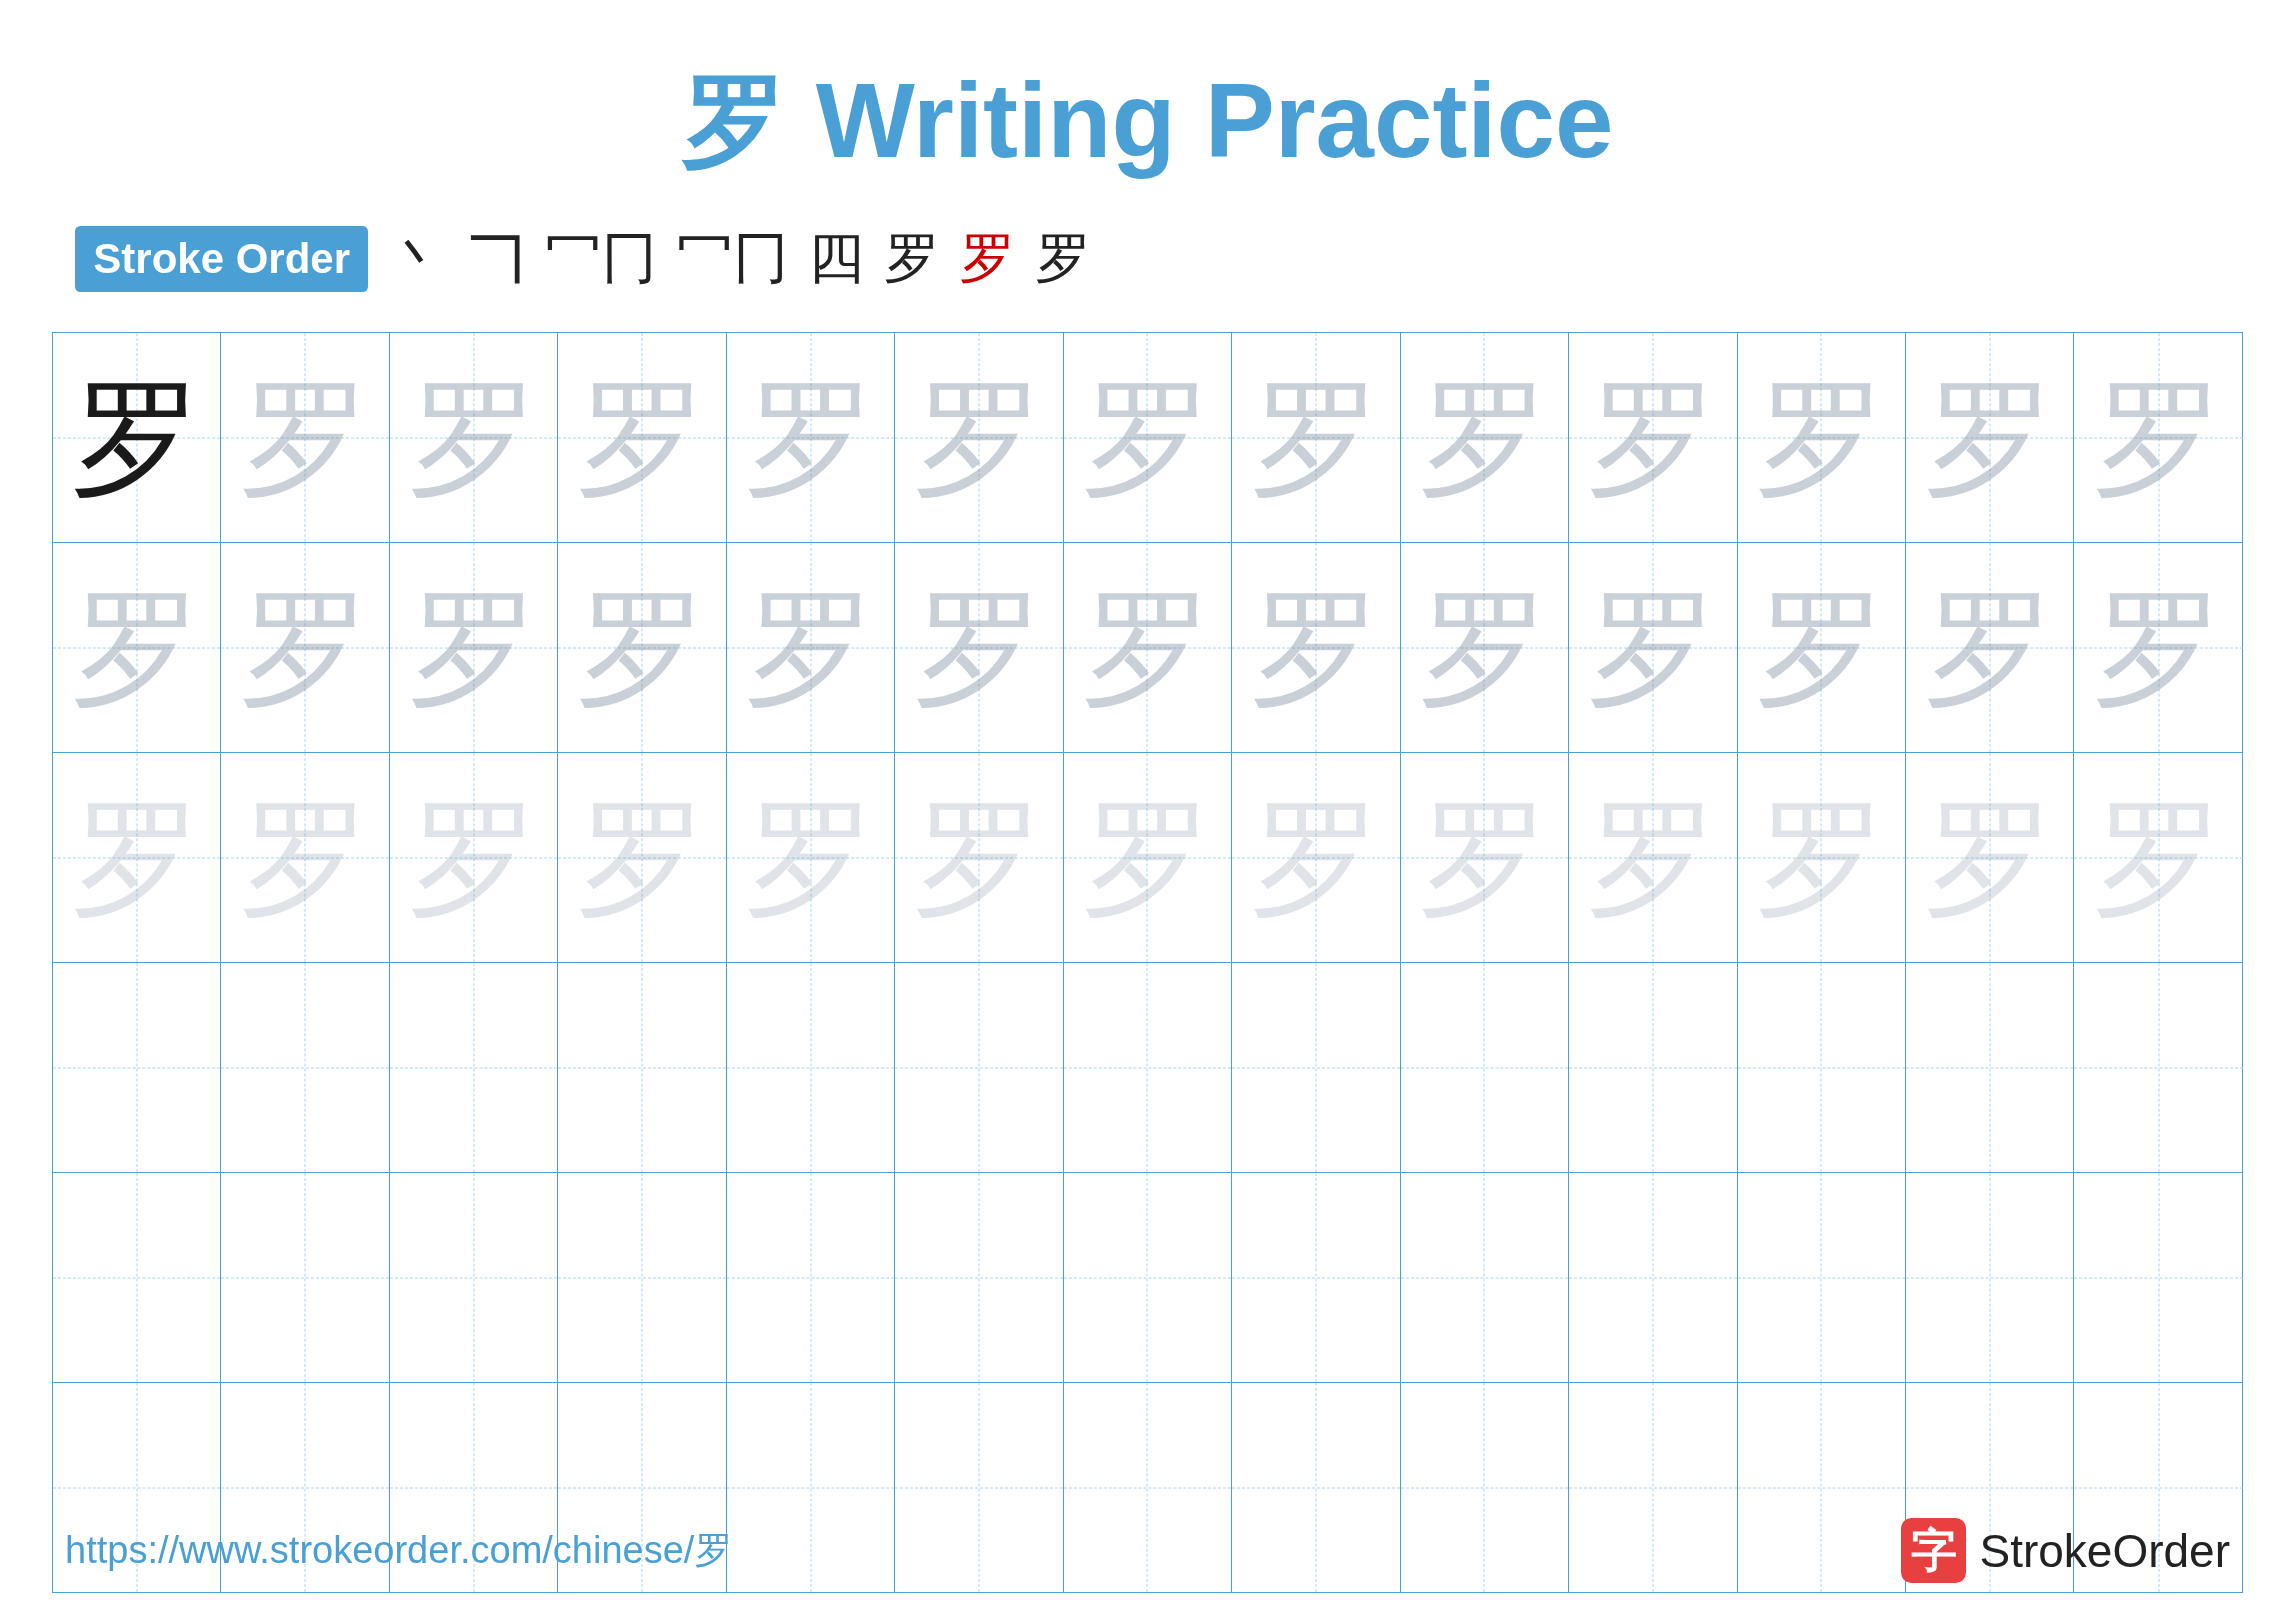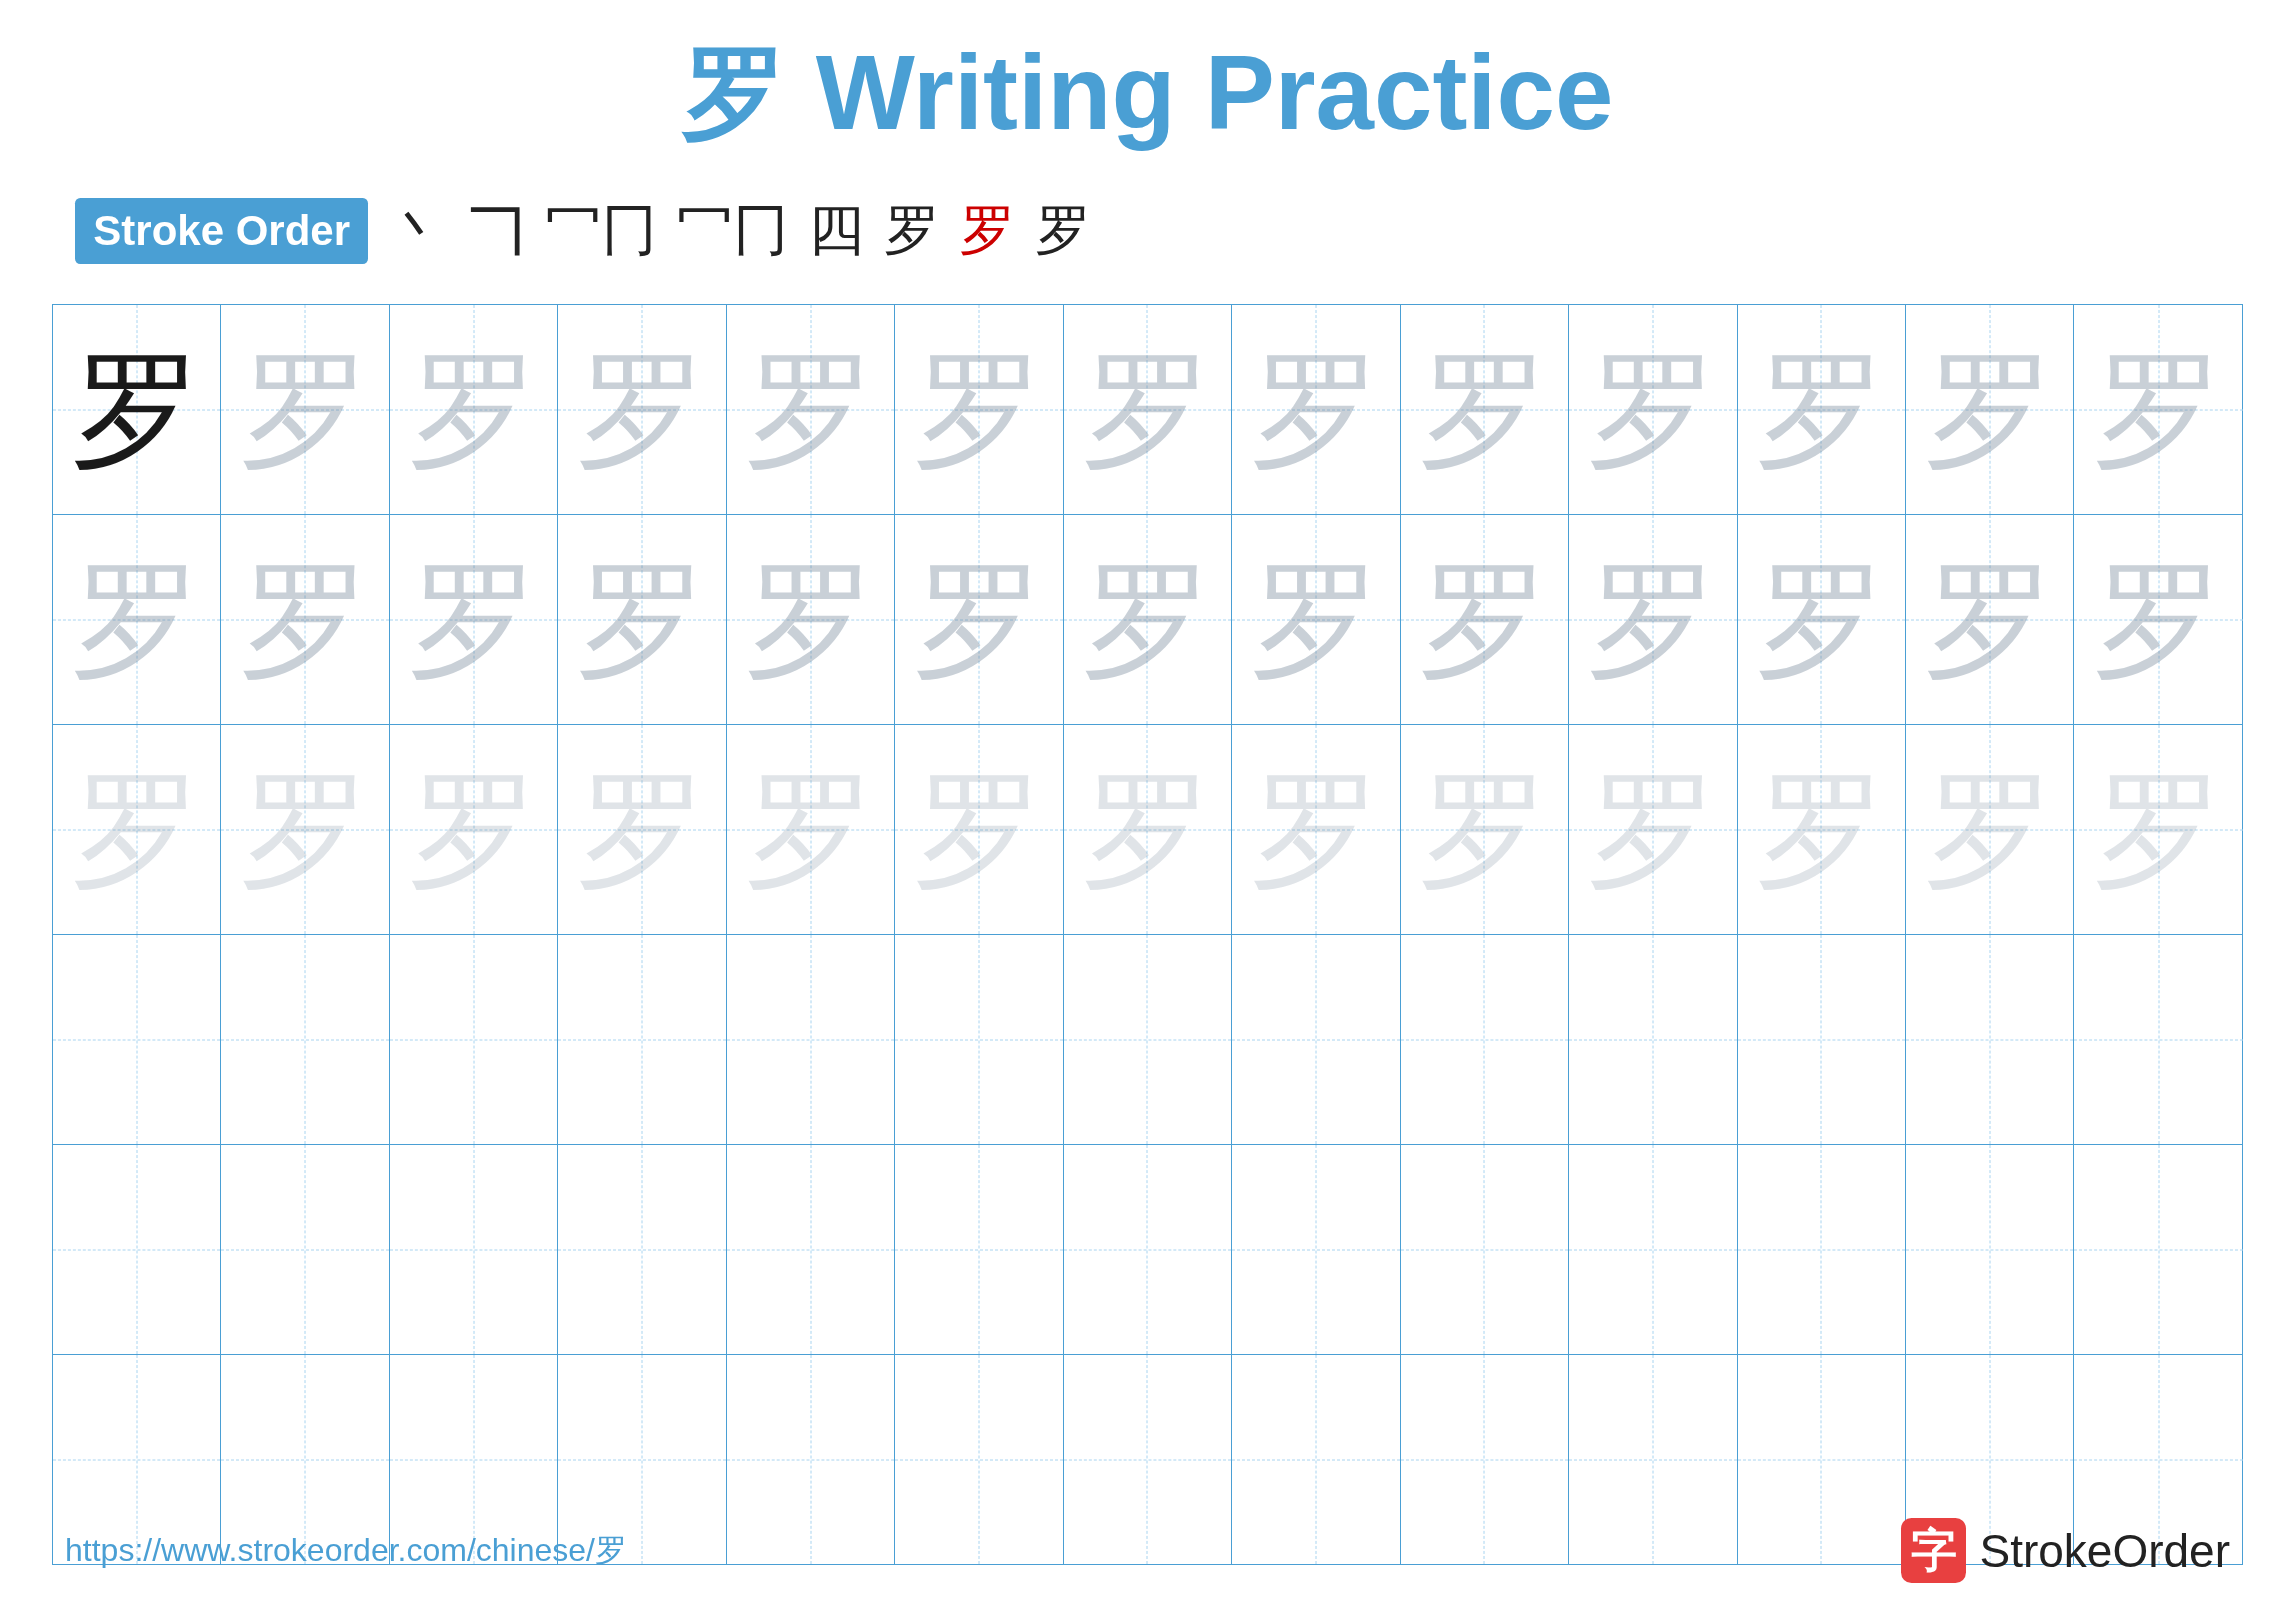--- a/index.html
+++ b/index.html
@@ -8,21 +8,21 @@
       height: 1622px;
       background: #ffffff;
       font-family: Arial, sans-serif;
       position: relative;
       overflow: hidden;
     }
 
     
     .title-area {
       text-align: center;
-      padding-top: 24px;
+      padding-top: 52px;
       margin-bottom: 26px;
     }
     .title-char {
       color: #4a9fd4;
       font-size: 105px;
       font-weight: bold;
     }
     .title-text {
       color: #4a9fd4;
       font-size: 105px;
@@ -125,21 +125,21 @@
       position: absolute;
       bottom: 39px;
       left: 65px;
       right: 65px;
       display: flex;
       align-items: center;
       justify-content: space-between;
     }
     .footer-url {
       color: #4a9fd4;
-      font-size: 32px;
+      font-size: 38px;
     }
     .footer-logo {
       display: flex;
       align-items: center;
       gap: 13px;
     }
     .footer-logo-icon {
       width: 65px;
       height: 65px;
       background: #e84040;

